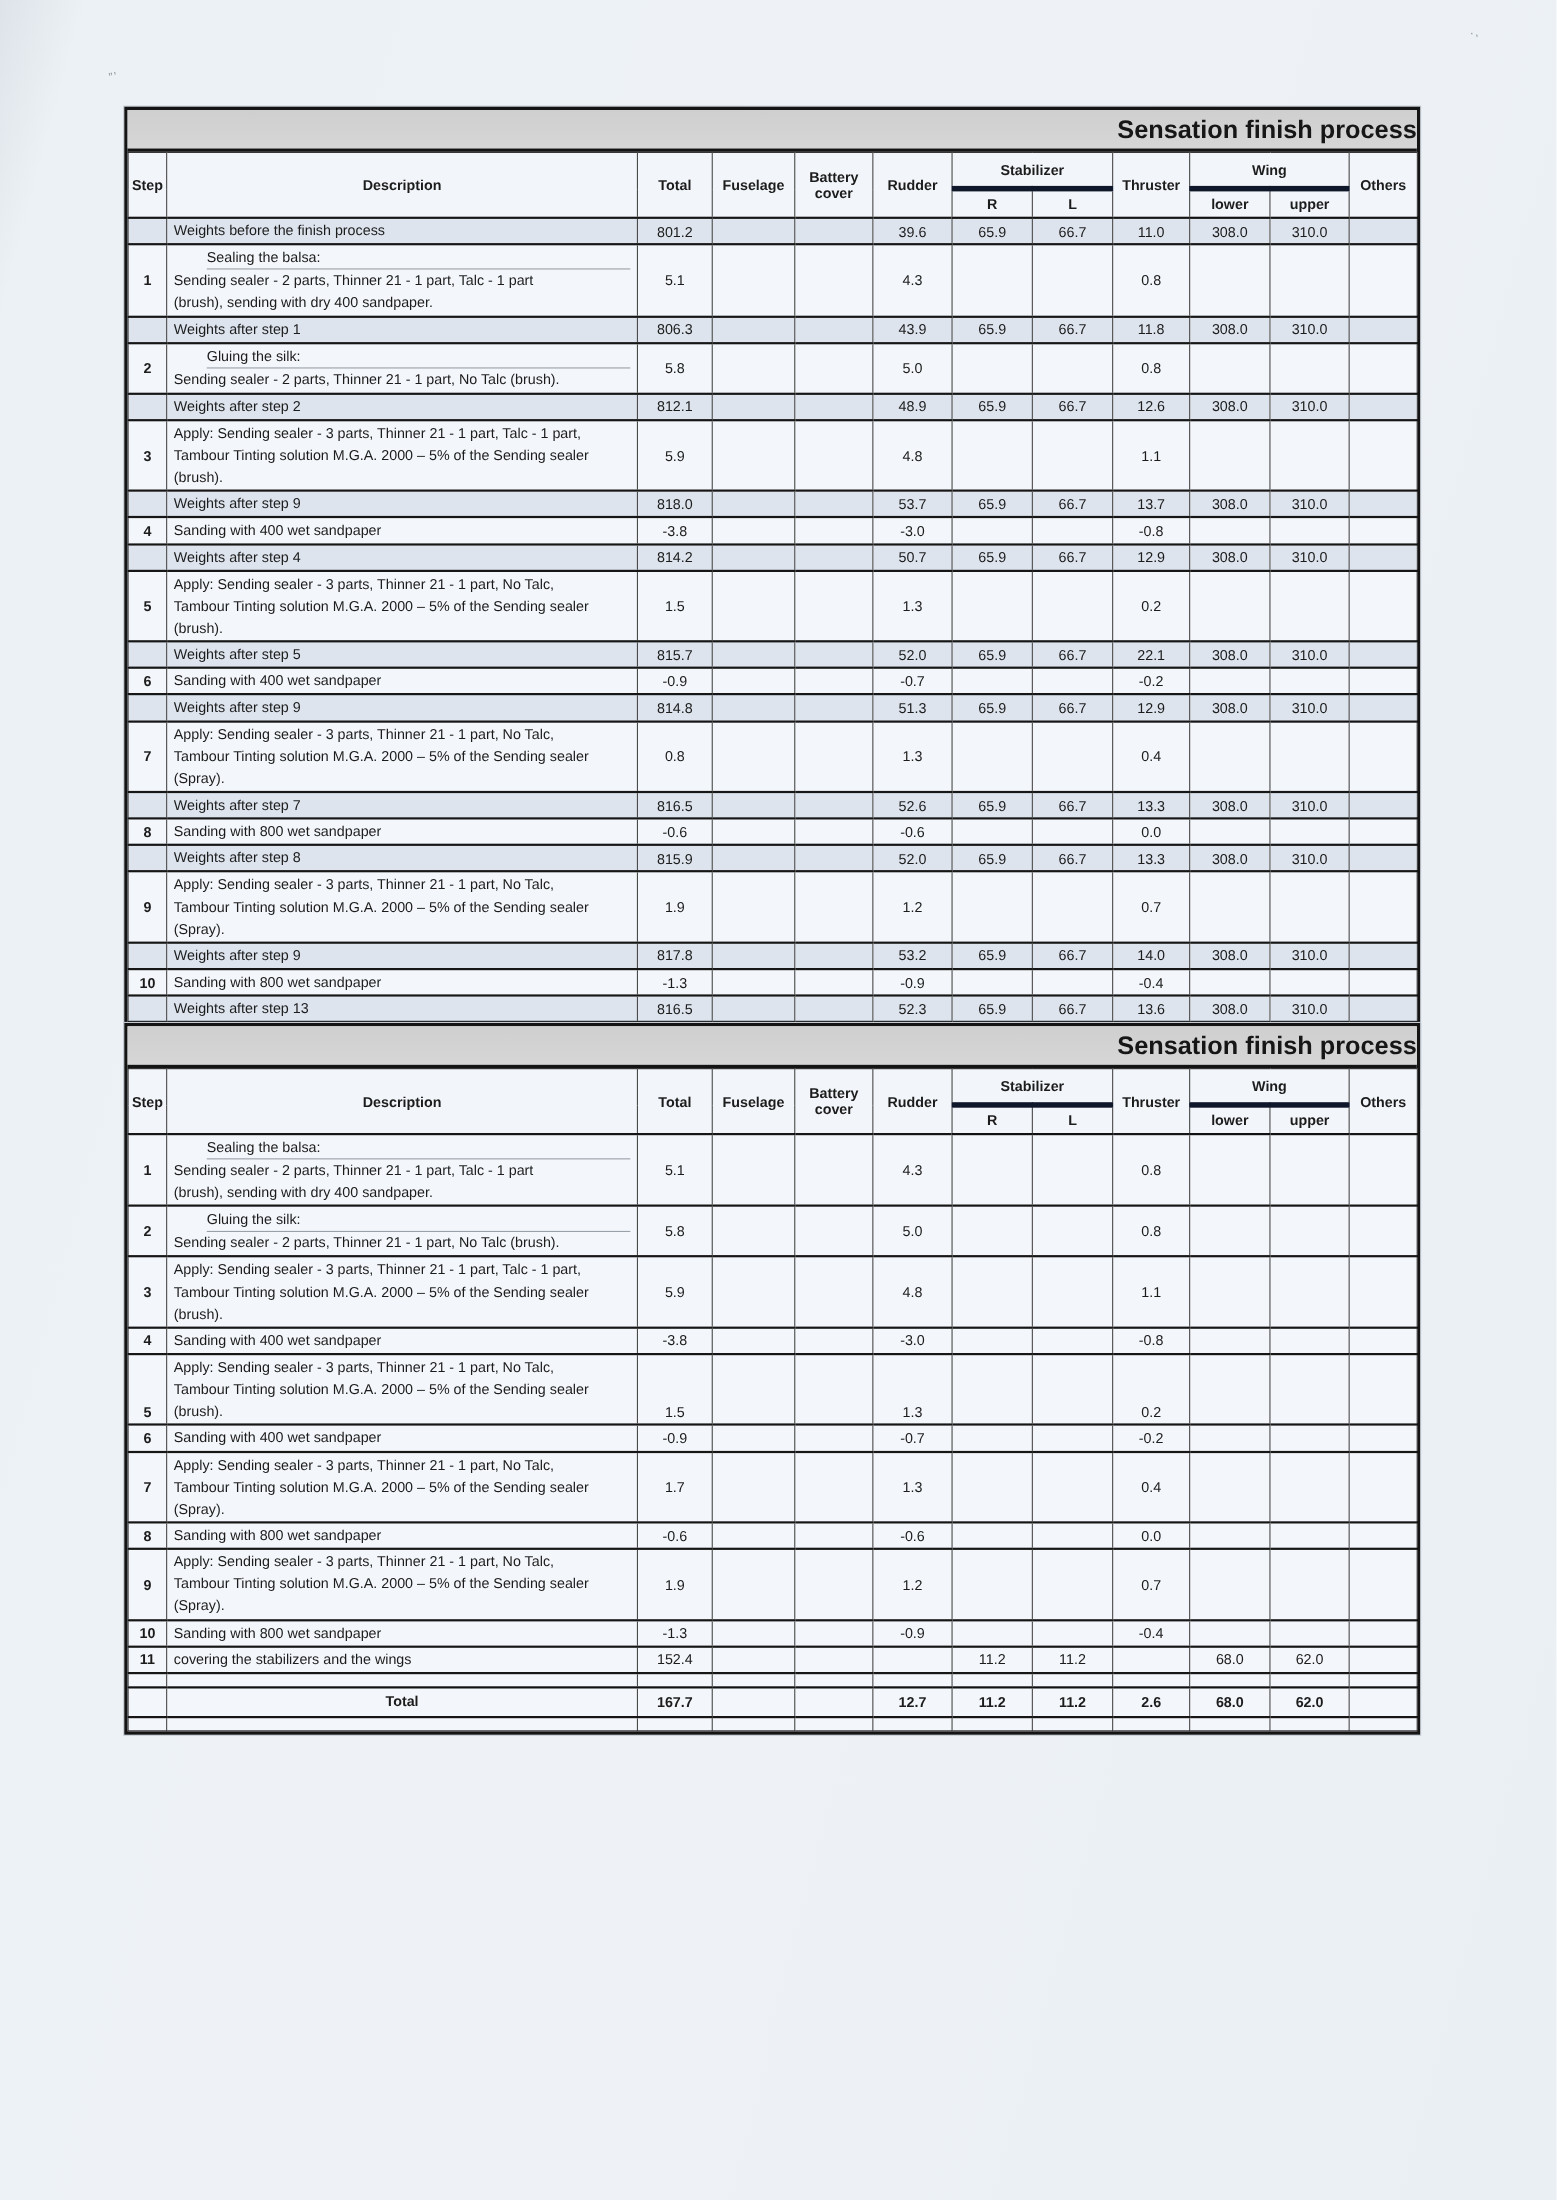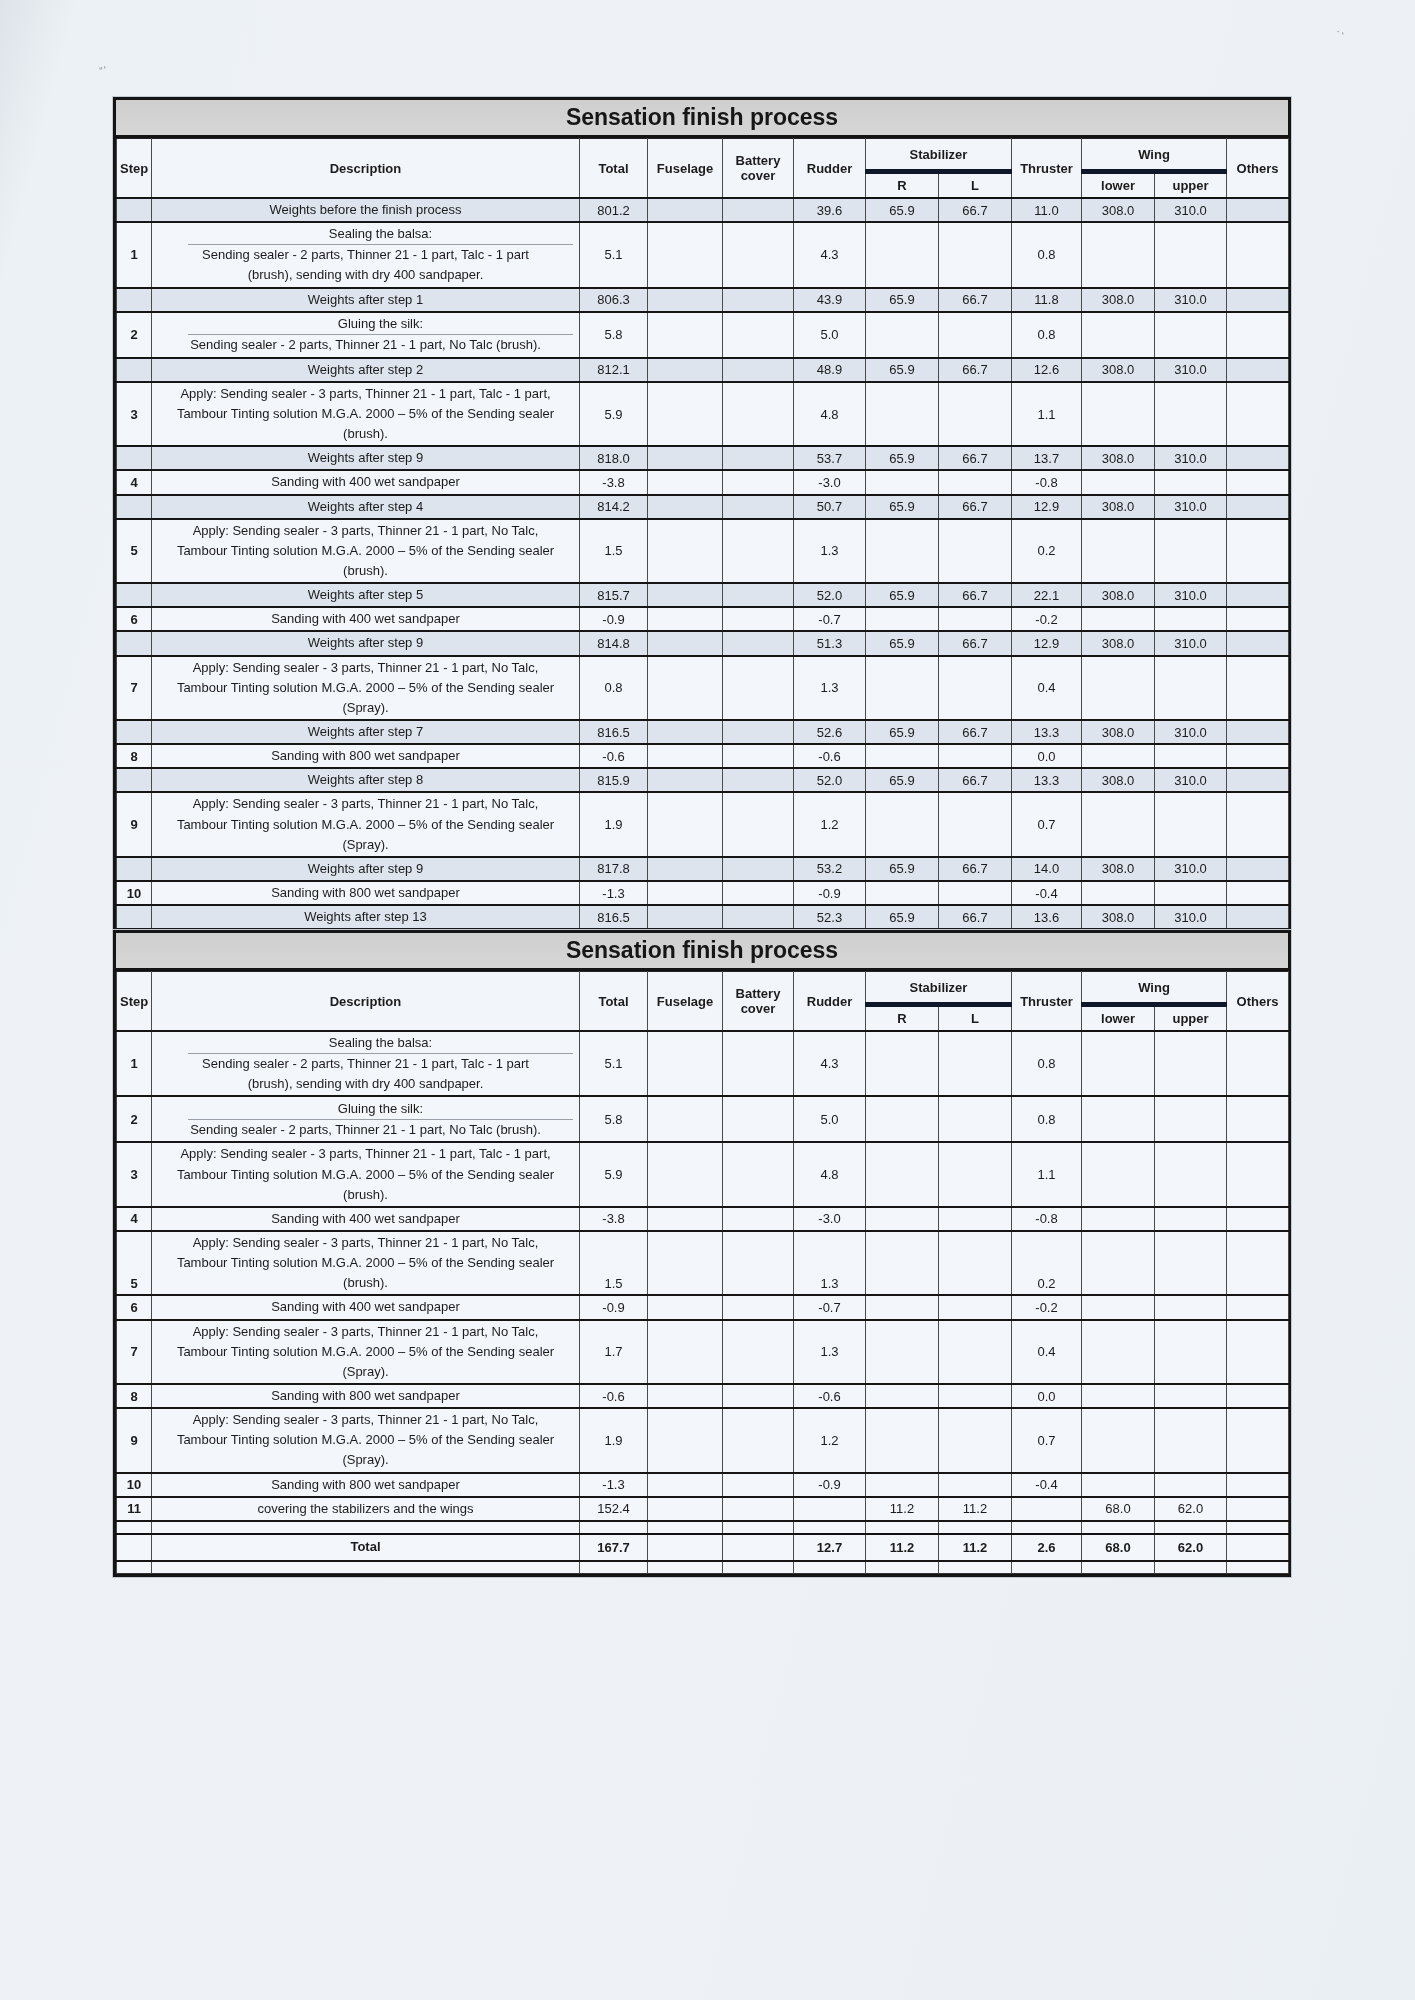--- a/index.html
+++ b/index.html
@@ -12,41 +12,41 @@
   .tbl-outer{
     position:absolute;left:113px;width:1172px;
     border:3px solid #141414;background:#f3f6fa;
     box-shadow:0 0 0 1px #c3cad2;
   }
   .t1{top:97px;}
   .t2{top:930px;}
   .title-band{
     background:linear-gradient(180deg,#cfcfcf,#d6d6d6);
     border-bottom:3px solid #141414;
-    text-align:center;font-weight:bold;font-size:23px;line-height:35px;height:35px;
+    text-align:right;font-weight:bold;font-size:23px;line-height:35px;height:35px;
     color:#161616;
   }
   table{border-collapse:collapse;table-layout:fixed;width:100%;}
   col.c-step{width:35px}col.c-desc{width:428px}col.c-total{width:68px}
   col.c-fus{width:75px}col.c-bat{width:71px}col.c-rud{width:72px}
   col.c-r{width:73px}col.c-l{width:73px}col.c-thr{width:70px}
   col.c-wl{width:73px}col.c-wu{width:72px}col.c-oth{width:62px}
   th,td{
     border-left:1px solid #4a4a4a;border-right:1px solid #4a4a4a;
     border-top:1.5px solid #232323;border-bottom:1.5px solid #232323;
     font-size:13px;padding:0 3px;vertical-align:middle;overflow:hidden;
   }
   thead th{font-weight:bold;text-align:center;background:#f2f5f9;}
   thead tr.hr1 th{height:30px;}
   thead tr.hr2 th{height:23px;}
   thead tr:last-child th{border-bottom:2.5px solid #111;}
   th.group{border-bottom:5px solid #0f172a;}
   td.num{text-align:center;white-space:nowrap;}
   td.stepcell{text-align:center;font-weight:bold;}
-  td.desccell{padding:1px 6px;line-height:1.55;text-align:center;}
+  td.desccell{padding:1px 6px;line-height:1.55;}
   .dline{white-space:nowrap;}
   .dline.divider{border-bottom:1px solid #9aa0a8;margin-left:30px;}
   tr.kind-weights td{background:#dde4ee;border-top:2.2px solid #161616;border-bottom:2.2px solid #161616;}
   tr.kind-weights{height:20px;}
   tr.kind-step{ }
   tr.lines1{height:21px;}
   tr.lines2{height:46px;}
   tr.lines3{height:64px;}
   .t2 tr.lines3{height:60px;}
   tr.kind-step td{border-top:2.2px solid #161616;border-bottom:2.2px solid #161616;}

